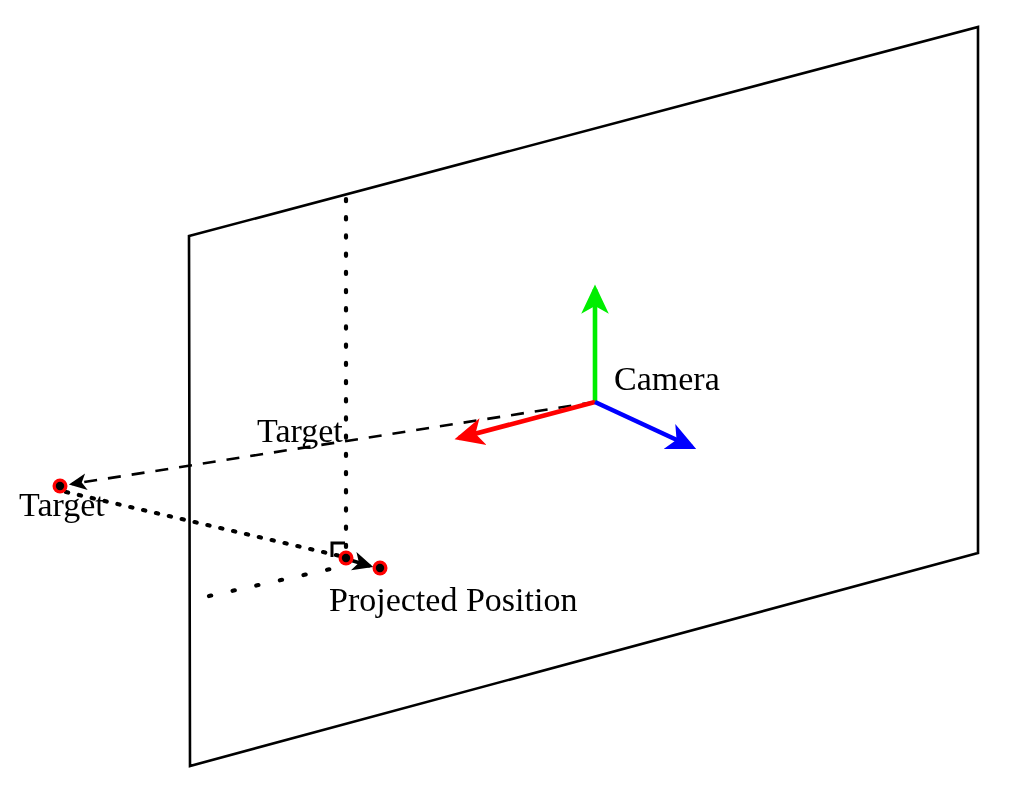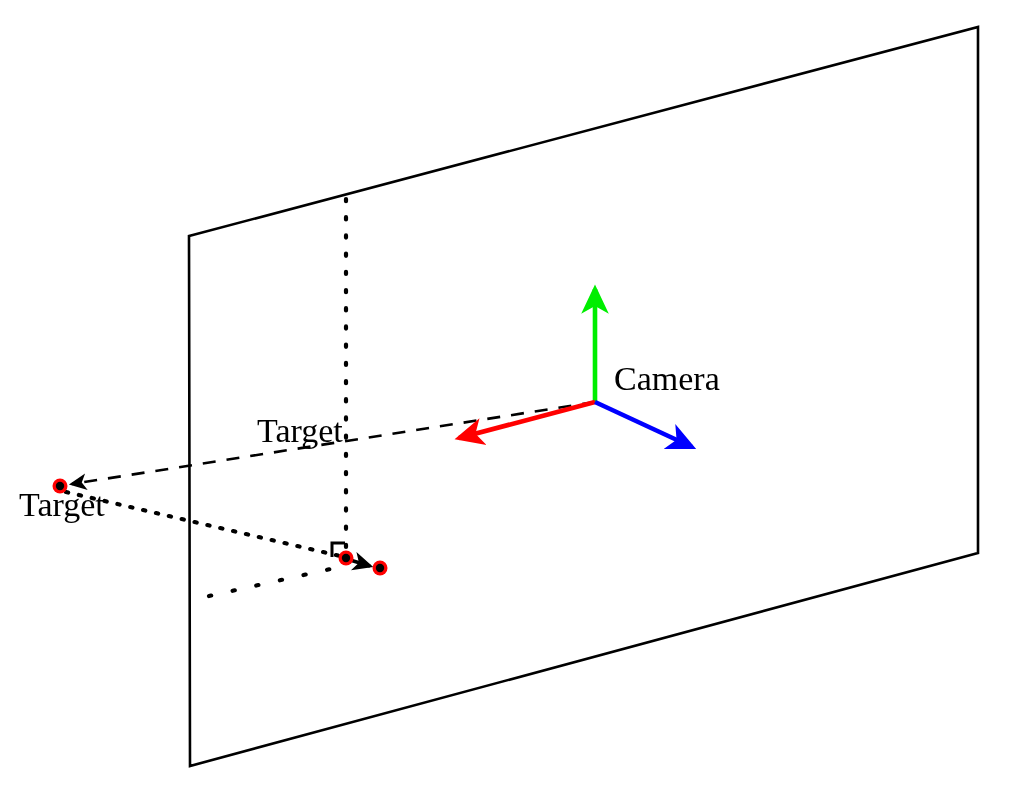--- a/index.html
+++ b/index.html
@@ -117,14 +117,15 @@
       <circle cx="380" cy="568" r="4.2" fill="#000000"></circle>
     </g>
   </svg>
 
   <div class="diagram-label" id="label-camera">Camera</div>
 
   <div class="diagram-label" id="label-target">Target</div>
 
   <div class="diagram-label" id="label-delta">Target</div>
 
+  <div class="diagram-label" id="label-projected-position">Projected Position</div>
 
 </div>
 
 </body></html>

